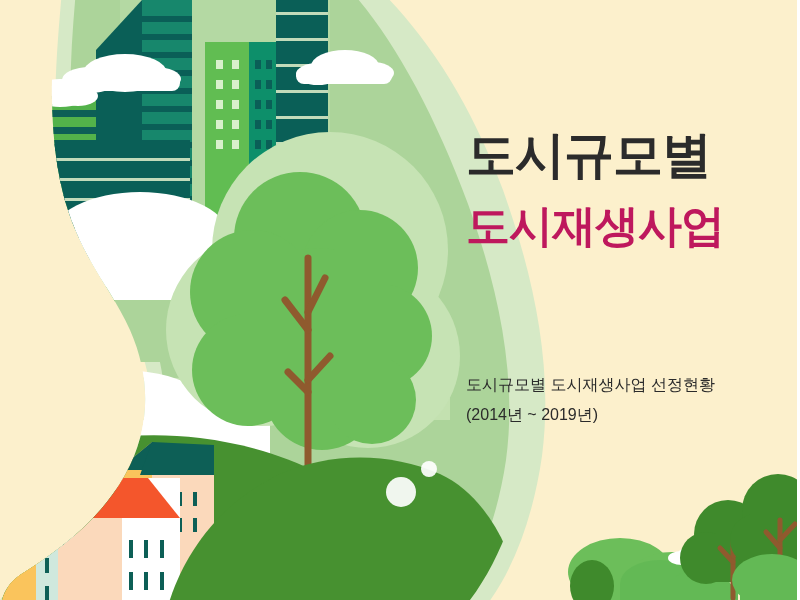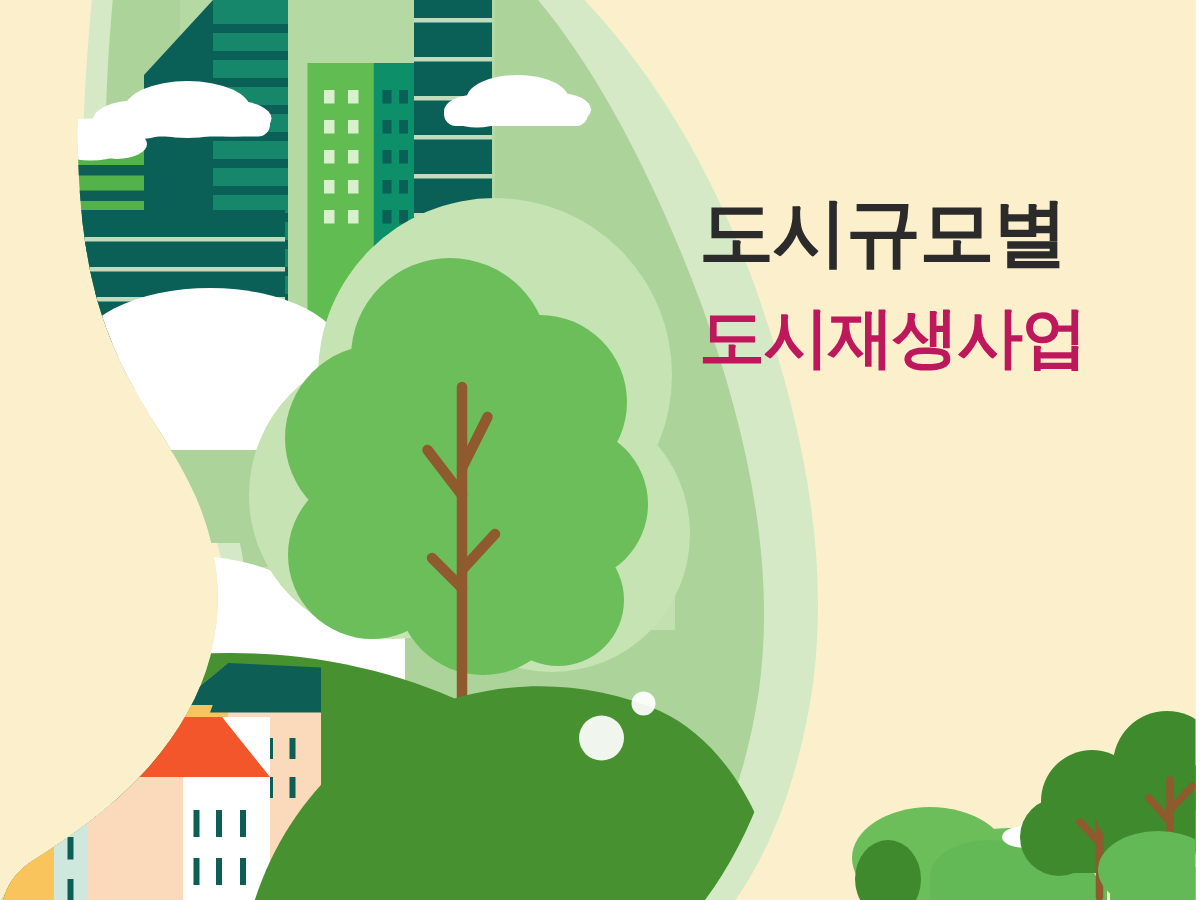--- a/index.html
+++ b/index.html
@@ -398,14 +398,18 @@
       </g>
     </g>
 
   </svg>
 
   <div id="text-block">
     <div class="title-line title-1">도시규모별</div>
     <div class="title-line title-2">도시재생사업</div>
   </div>
 
+  <div id="subtitle-block">
+    <div class="sub-line">도시규모별 도시재생사업 선정현황</div>
+    <div class="sub-line">(2014년 ~ 2019년)</div>
+  </div>
 
 </div>
 
 </body></html>

